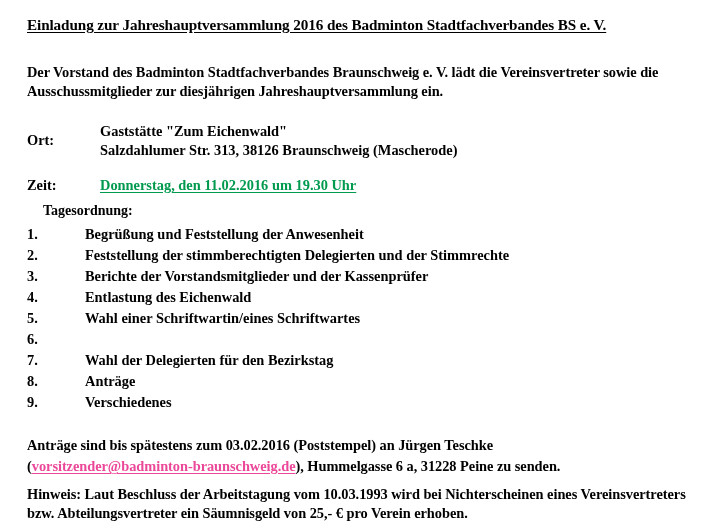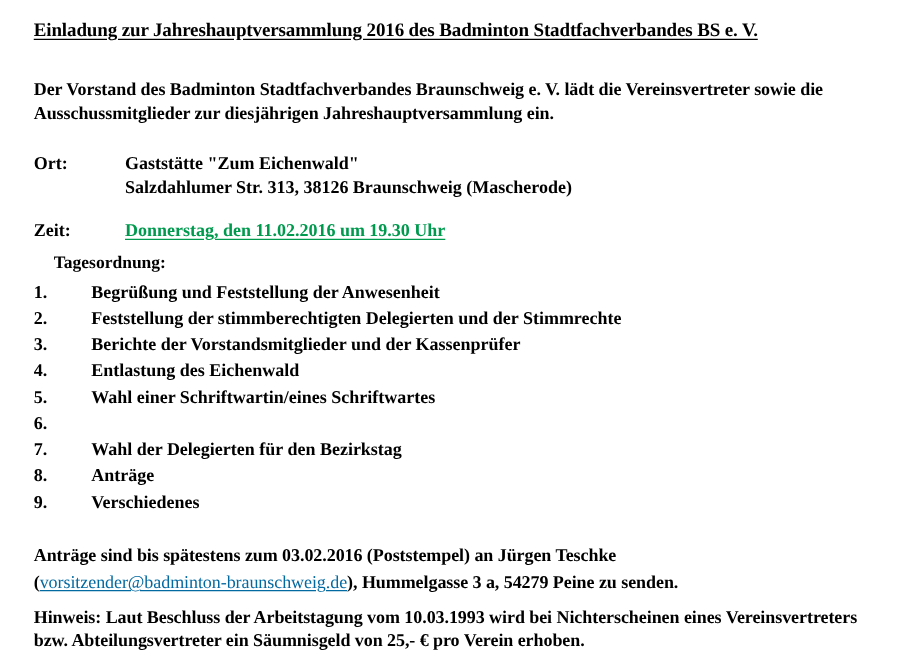--- a/index.html
+++ b/index.html
@@ -52,21 +52,21 @@
   .details {
     position: absolute;
     left: 27px;
     top: 122px;
     font-size: 14.4px;
     font-weight: bold;
     line-height: 18.5px;
   }
   .detail-row {
     display: flex;
-    align-items: flex-start;
+    align-items: center;
   }
   .detail-row.spaced { margin-top: 17px; }
   .detail-label {
     width: 73px;
     flex: 0 0 73px;
     font-weight: bold;
   }
   .detail-value { white-space: pre-line; }
   .detail-value.time {
     color: #009a4e;
@@ -93,38 +93,38 @@
   }
   .agenda-item {
     display: flex;
     align-items: baseline;
     height: 21px;
   }
   .agenda-num {
     width: 46px;
     flex: 0 0 46px;
   }
-  .agenda-text { white-space: nowrap; }
+  .agenda-text { white-space: nowrap; margin-left: 12px; }
 
   
   .closing {
     position: absolute;
     left: 27px;
     top: 435px;
     width: 680px;
     font-size: 14.4px;
     font-weight: bold;
     line-height: 21px;
     letter-spacing: -0.05px;
   }
   .email-link {
-    color: #0369a1;
+    color: #ec4899;
     text-decoration: underline;
     text-underline-offset: 2px;
-    font-weight: normal;
+    font-weight: bold;
   }
 
   .notice {
     position: absolute;
     left: 27px;
     top: 485px;
     width: 680px;
     font-size: 14.4px;
     font-weight: bold;
     line-height: 19px;
@@ -187,18 +187,18 @@
       <span class="agenda-text">Anträge</span>
     </div>
     <div class="agenda-item">
       <span class="agenda-num">9.</span>
       <span class="agenda-text">Verschiedenes</span>
     </div>
   </div>
 
   <div class="closing">
     <span>Anträge sind bis spätestens zum 03.02.2016 (Poststempel) an Jürgen Teschke</span><br>
-    <span>(</span><a class="email-link" href="#">vorsitzender@badminton-braunschweig.de</a><span>), Hummelgasse 3 a, 54279 Peine zu senden.</span>
+    <span>(</span><a class="email-link" href="#">vorsitzender@badminton-braunschweig.de</a><span>), Hummelgasse 6 a, 31228 Peine zu senden.</span>
   </div>
 
   <div class="notice">Hinweis: Laut Beschluss der Arbeitstagung vom 10.03.1993 wird bei Nichterscheinen eines Vereinsvertreters bzw. Abteilungsvertreter ein Säumnisgeld von 25,- € pro Verein erhoben.</div>
 
 </div>
 
 </body></html>

